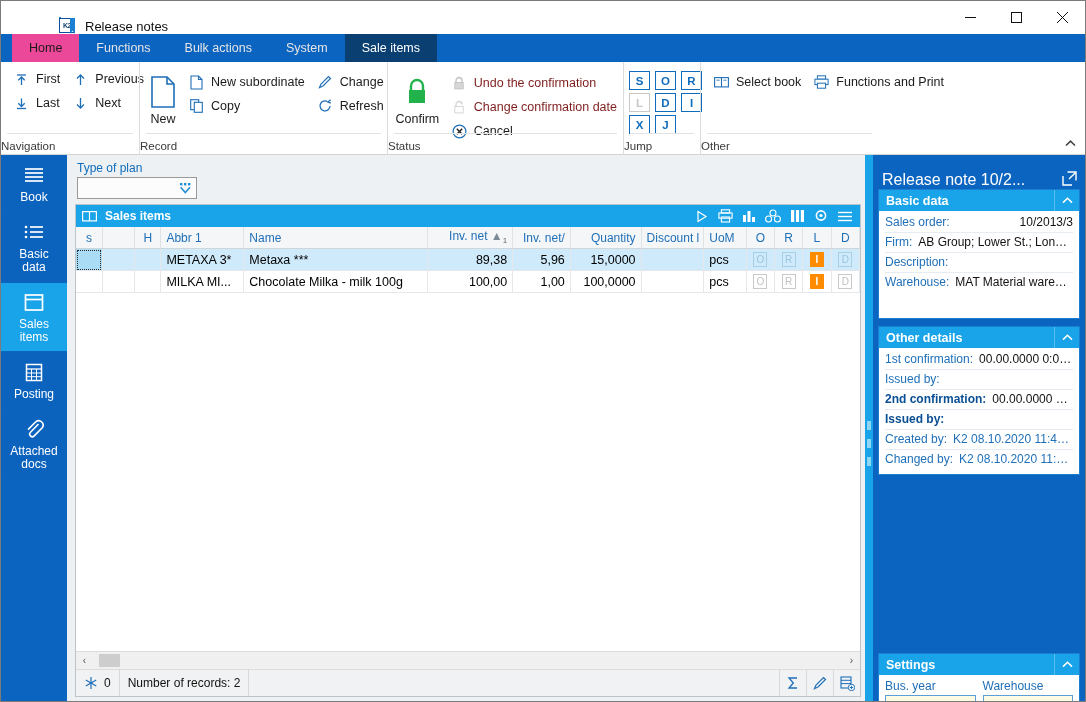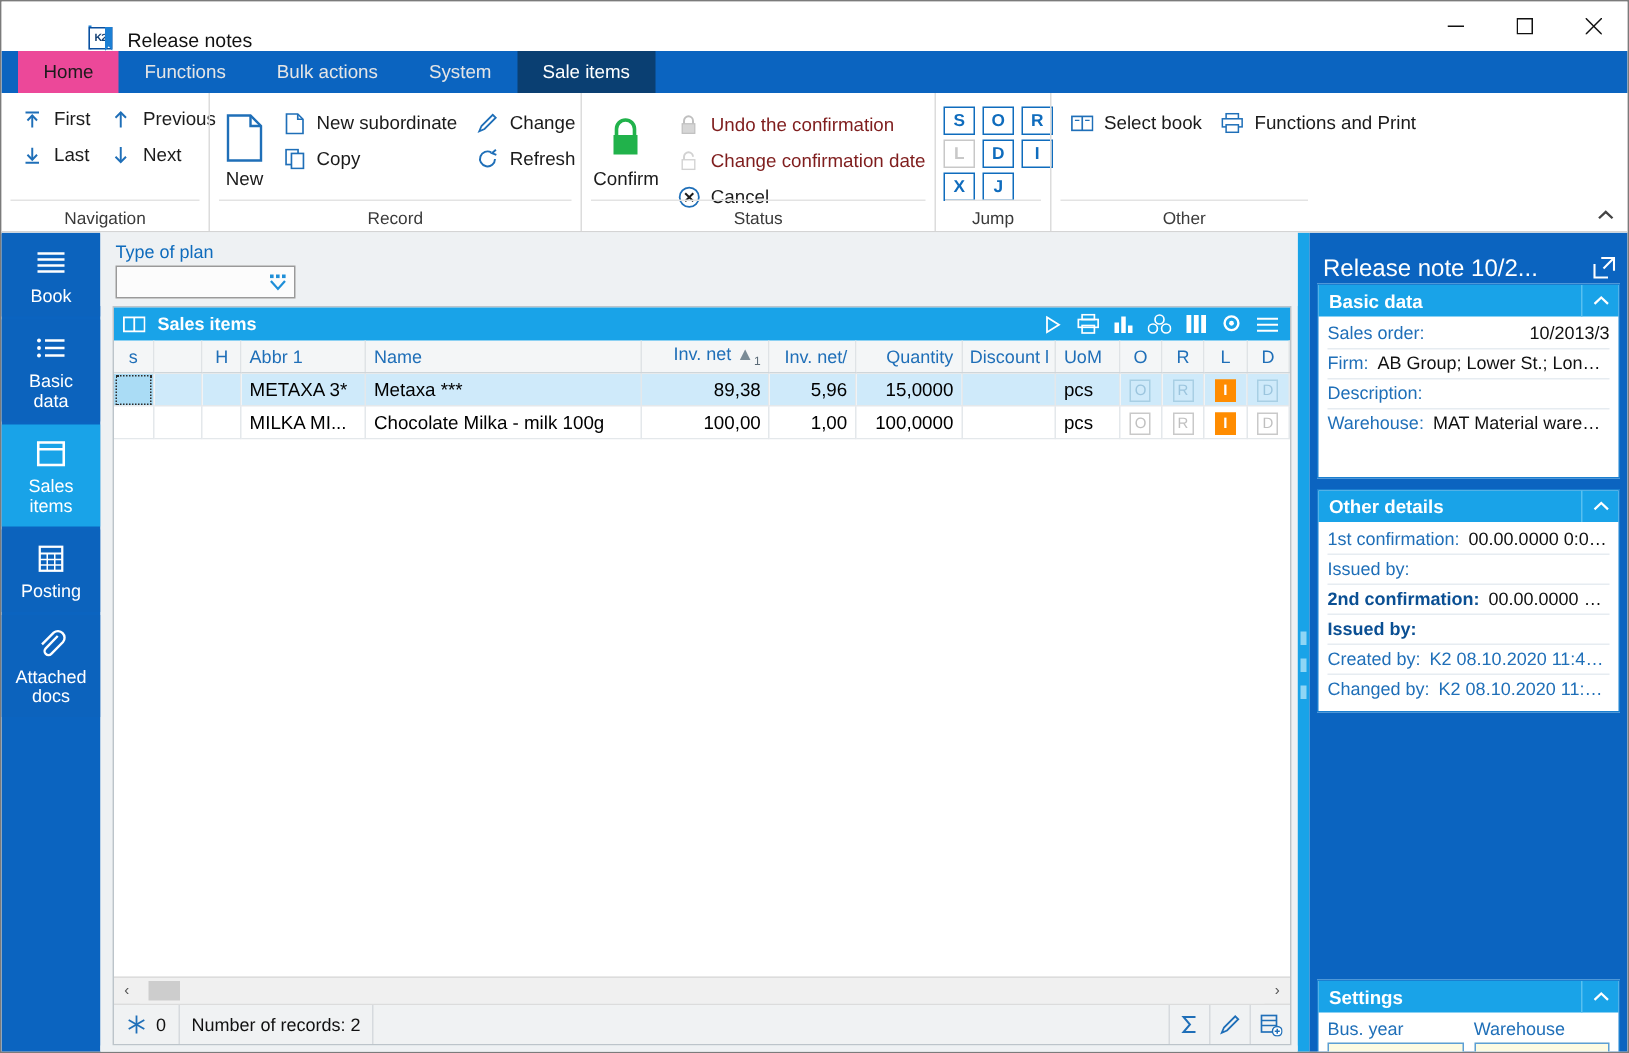--- a/index.html
+++ b/index.html
@@ -27,21 +27,21 @@
   
   .tabstrip{height:28px;background:#0b64c0;display:flex;align-items:flex-end;padding-left:11px;box-sizing:border-box;}
   .tab{height:28px;line-height:28px;padding:0 17px;font-size:12.5px;color:#e5e5e5;box-sizing:border-box;}
   .tab.active{background:#ec4899;color:#1b1b1b;}
   .tab.ctx{background:#0a3f72;color:#fff;}
 
   
   .ribbon{height:92px;background:#fff;display:flex;position:relative;border-bottom:1px solid #d4d4d4;}
   .rgroup{position:relative;height:92px;box-sizing:border-box;padding-top:5px;}
   .rgroup + .rgroup{border-left:1px solid #dcdcdc;}
-  .rgroup .glabel{position:absolute;bottom:2px;left:0;right:0;text-align:center;font-size:11.5px;color:#3a3a3a;}
+  .rgroup .glabel{position:absolute;bottom:2px;left:0;right:0;text-align:left;font-size:11.5px;color:#3a3a3a;}
   .rgroup .gline{position:absolute;bottom:20px;left:6px;right:6px;height:1px;background:#e3e3e3;}
   .ritem{display:flex;align-items:center;height:24px;font-size:12.5px;color:#1b1b1b;padding:0 6px;white-space:nowrap;cursor:default;}
   .ritem.dis{color:#7f1d1d;}
   .ricon{width:17px;height:17px;margin-right:6px;flex:none;display:flex;align-items:center;justify-content:center;}
   .big{width:62px;display:flex;flex-direction:column;align-items:center;justify-content:flex-start;padding-top:6px;cursor:default;}
   .big .bi{height:38px;display:flex;align-items:center;justify-content:center;}
   .big .bl{font-size:12.5px;color:#1b1b1b;margin-top:1px;}
 
   .g-nav{width:138px;}
   .g-nav .cols{display:flex;padding-left:6px;}

